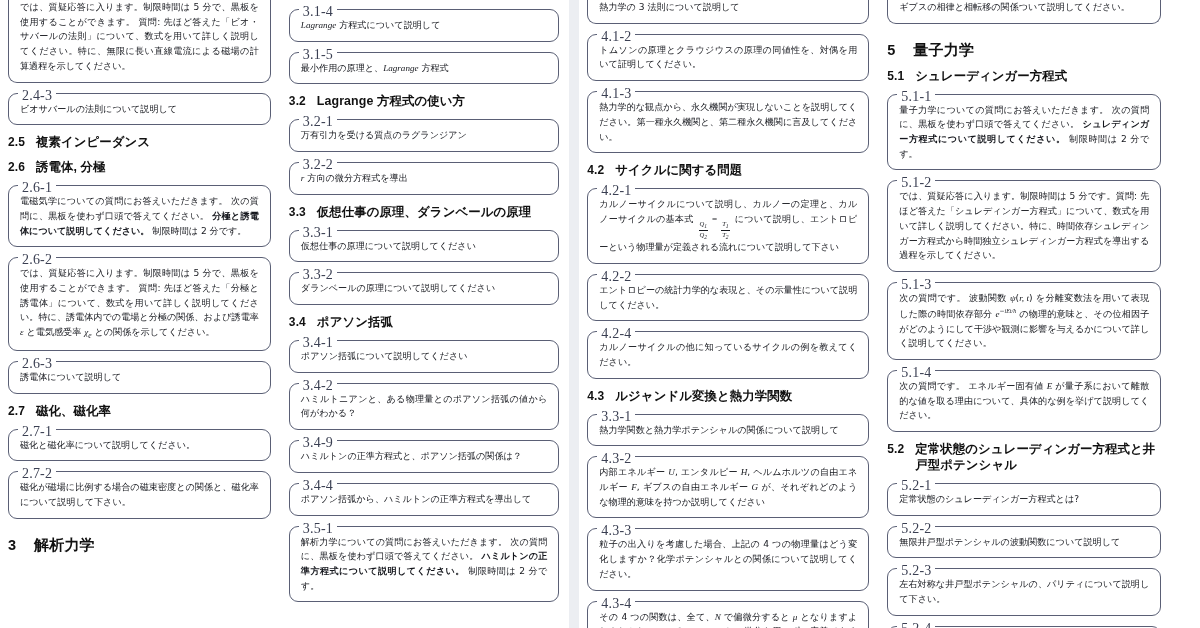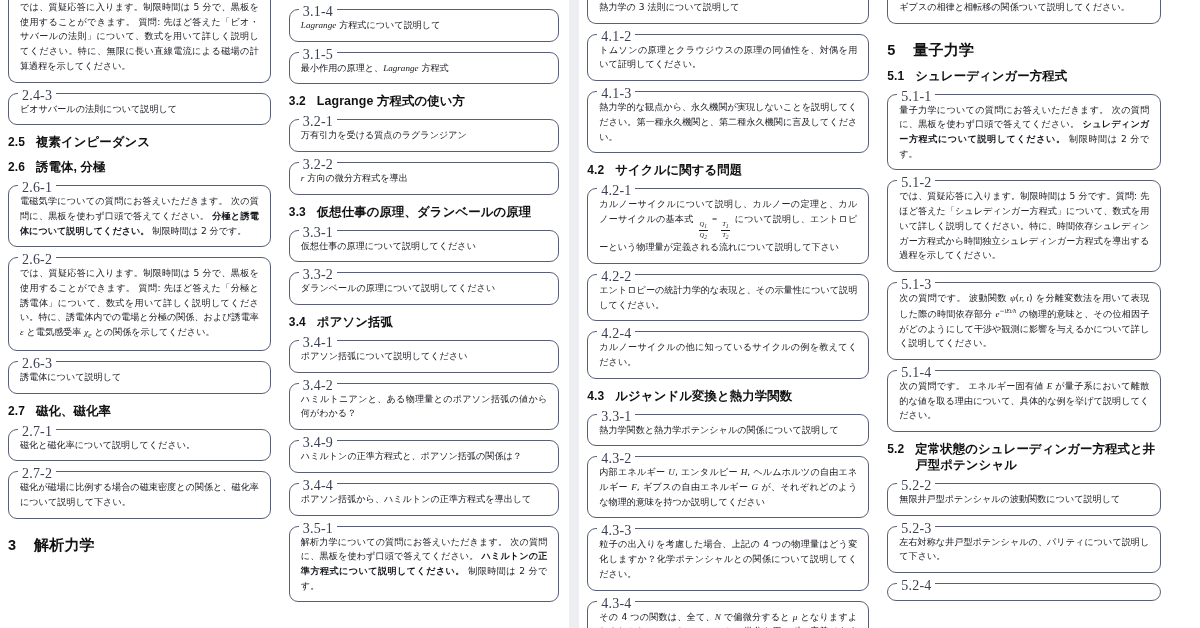--- a/index.html
+++ b/index.html
@@ -278,20 +278,24 @@
         </div>
         <div class="box">
           <span class="label">5.1-4</span>
           <div class="body">次の質問です。 エネルギー固有値 <i>E</i> が量子系において離散的な値を取る理由について、具体的な例を挙げて説明してください。</div>
         </div>
         <div class="h-sub">
           <span class="num">5.2</span>
           <span class="txt">定常状態のシュレーディンガー方程式と井戸型ポテンシャル</span>
         </div>
         <div class="box">
+          <span class="label">5.2-1</span>
+          <div class="body">定常状態のシュレーディンガー方程式とは?</div>
+        </div>
+        <div class="box">
           <span class="label">5.2-2</span>
           <div class="body">無限井戸型ポテンシャルの波動関数について説明して</div>
         </div>
         <div class="box">
           <span class="label">5.2-3</span>
           <div class="body">左右対称な井戸型ポテンシャルの、パリティについて説明して下さい。</div>
         </div>
         <div class="box">
           <span class="label">5.2-4</span>
         </div>

